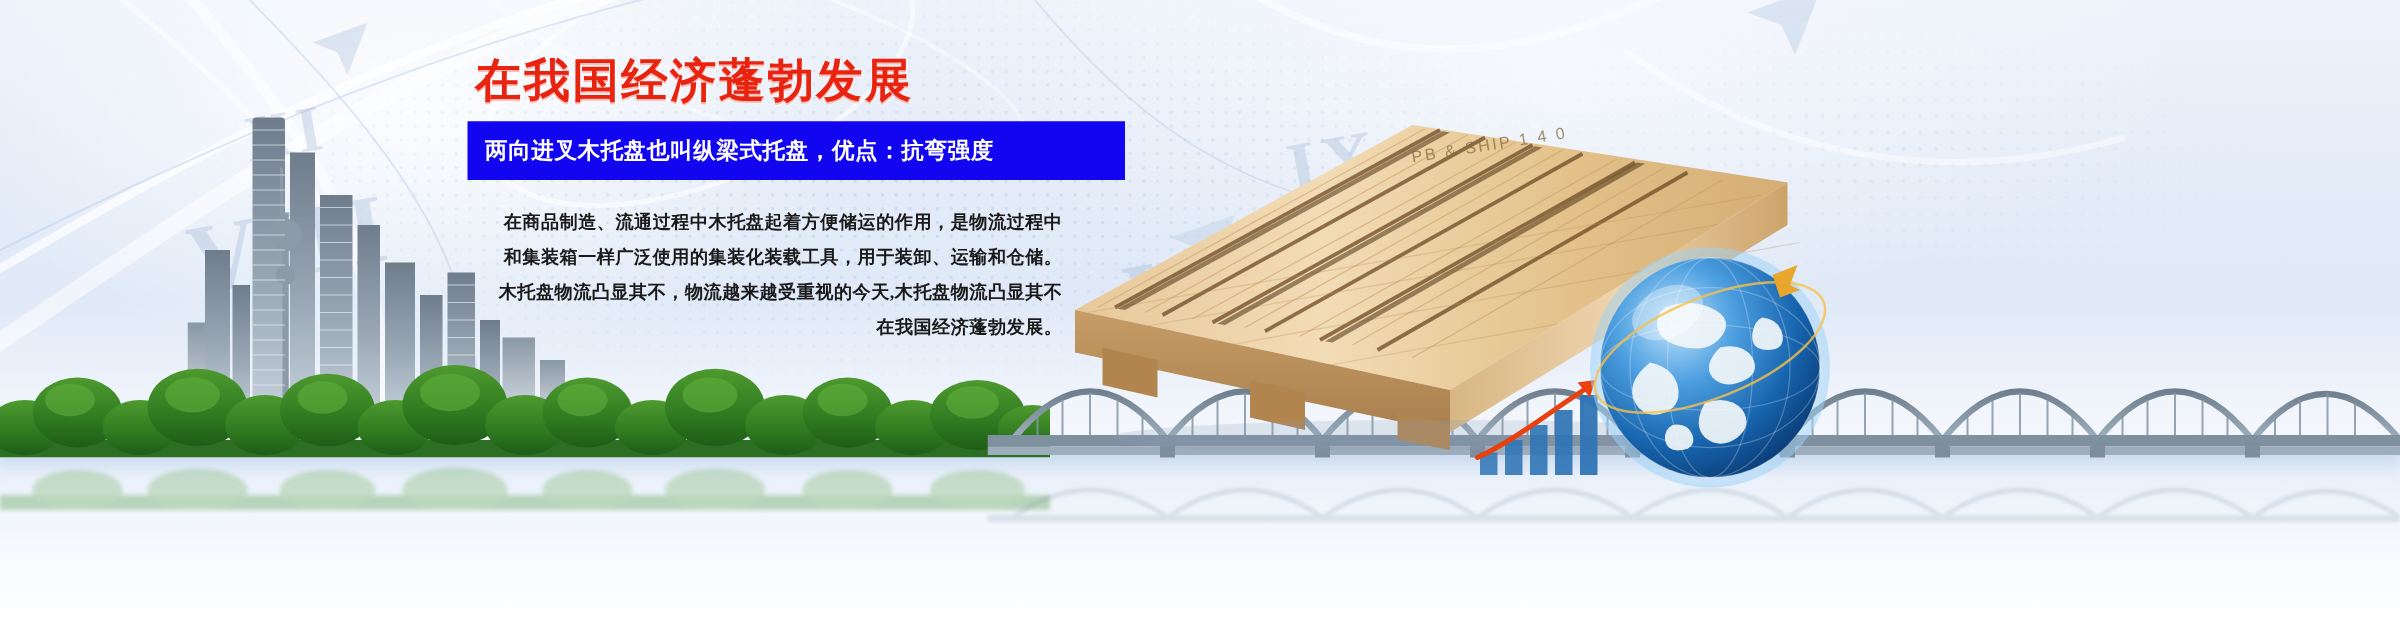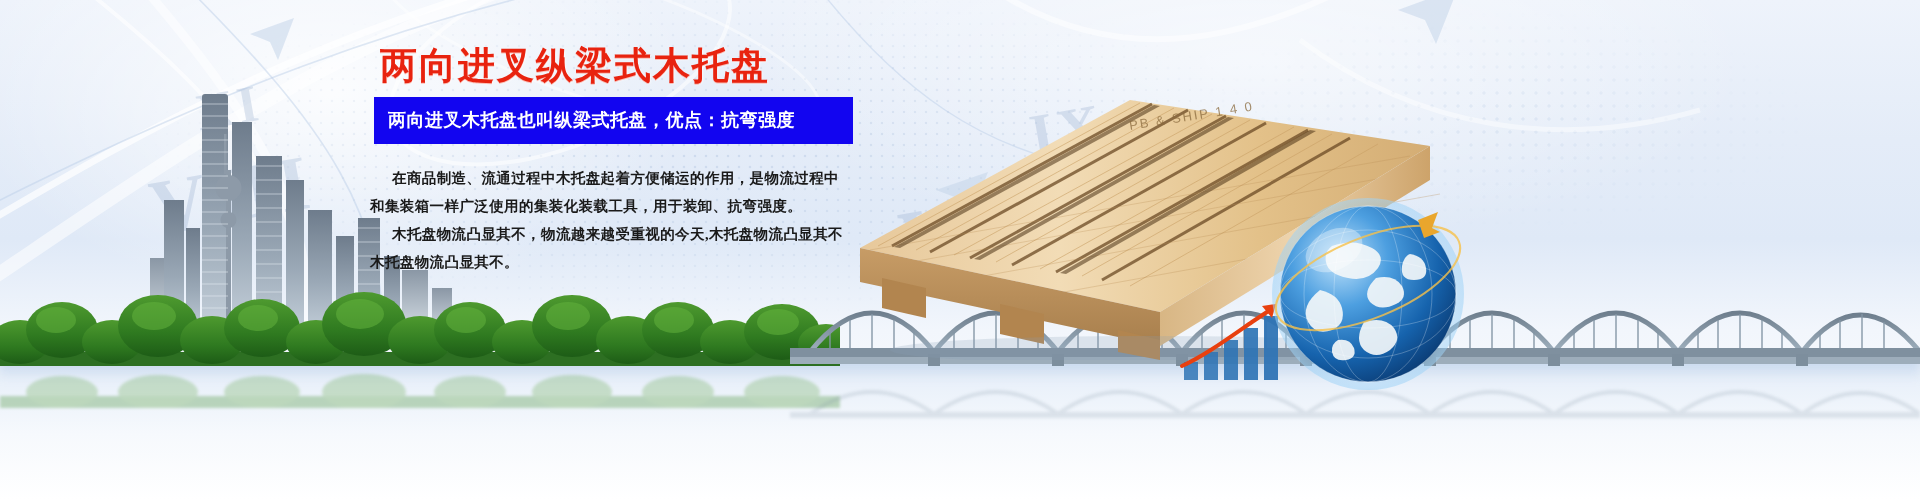--- a/index.html
+++ b/index.html
@@ -68,29 +68,29 @@
   #title{
     font-family:"Liberation Serif","DejaVu Serif",serif;
     font-weight:700;font-size:37px;color:#e8230f;letter-spacing:2px;
     white-space:nowrap;line-height:1.1;margin:0 0 10px 20px;
     text-shadow:0 1px 0 rgba(255,120,100,.45),1px 1px 2px rgba(255,255,255,.7);
   }
   #highlight{
     background:#1205f0;color:#ffffff;
     font-family:"Liberation Serif","DejaVu Serif",serif;
     font-weight:700;font-size:18px;line-height:30px;letter-spacing:.5px;
-    padding:8px 12px 9px 14px;width:479px;box-sizing:border-box;margin-left:14px;
+    padding:8px 12px 9px 14px;width:526px;box-sizing:border-box;margin-left:14px;
   }
   #highlight div{white-space:nowrap;}
   #body{
     margin:20px 0 0 10px;width:480px;color:#1a1a1a;
     font-family:"Liberation Serif","DejaVu Serif",serif;
     font-weight:700;font-size:14.5px;line-height:28px;letter-spacing:.4px;
   }
-  #body p{margin:0;white-space:nowrap;}
+  #body p{margin:0;white-space:nowrap;text-align:right;}
   #body p.indent{text-indent:22px;}
 </style>
 </head>
 <body>
 
 <div id="banner">
 
   <div class="layer glowsweep"></div>
   <div class="layer dotgrid"></div>
   <div class="layer dotgrid2"></div>
@@ -404,28 +404,28 @@
     <ellipse cx="66" cy="56" rx="30" ry="20" fill="#ffffff" fill-opacity=".35" transform="rotate(-26 66 56)"></ellipse>
 
     <g fill="none" stroke="#f6c14a" stroke-opacity=".8" stroke-width="2">
       <ellipse cx="100" cy="84" rx="98" ry="40" transform="rotate(-22 100 84)"></ellipse>
     </g>
     <path d="M150 26 l20 -8 -6 16 8 4 -16 6 -4 -12 z" fill="#e9a62d"></path>
   </svg>
 
   <div id="textblock">
 
-    <h1 id="title">两向进叉纵梁式木托盘</h1>
+    <h1 id="title">在我国经济蓬勃发展</h1>
 
     <div id="highlight">
       <div>两向进叉木托盘也叫纵梁式托盘，优点：抗弯强度</div>
     </div>
 
     <div id="body">
       <p class="indent">在商品制造、流通过程中木托盘起着方便储运的作用，是物流过程中</p>
-      <p>和集装箱一样广泛使用的集装化装载工具，用于装卸、抗弯强度。</p>
+      <p>和集装箱一样广泛使用的集装化装载工具，用于装卸、运输和仓储。</p>
       <p class="indent">木托盘物流凸显其不，物流越来越受重视的今天,木托盘物流凸显其不</p>
-      <p>木托盘物流凸显其不。</p>
+      <p>在我国经济蓬勃发展。</p>
     </div>
 
   </div>
 
 </div>
 
 </body></html>

